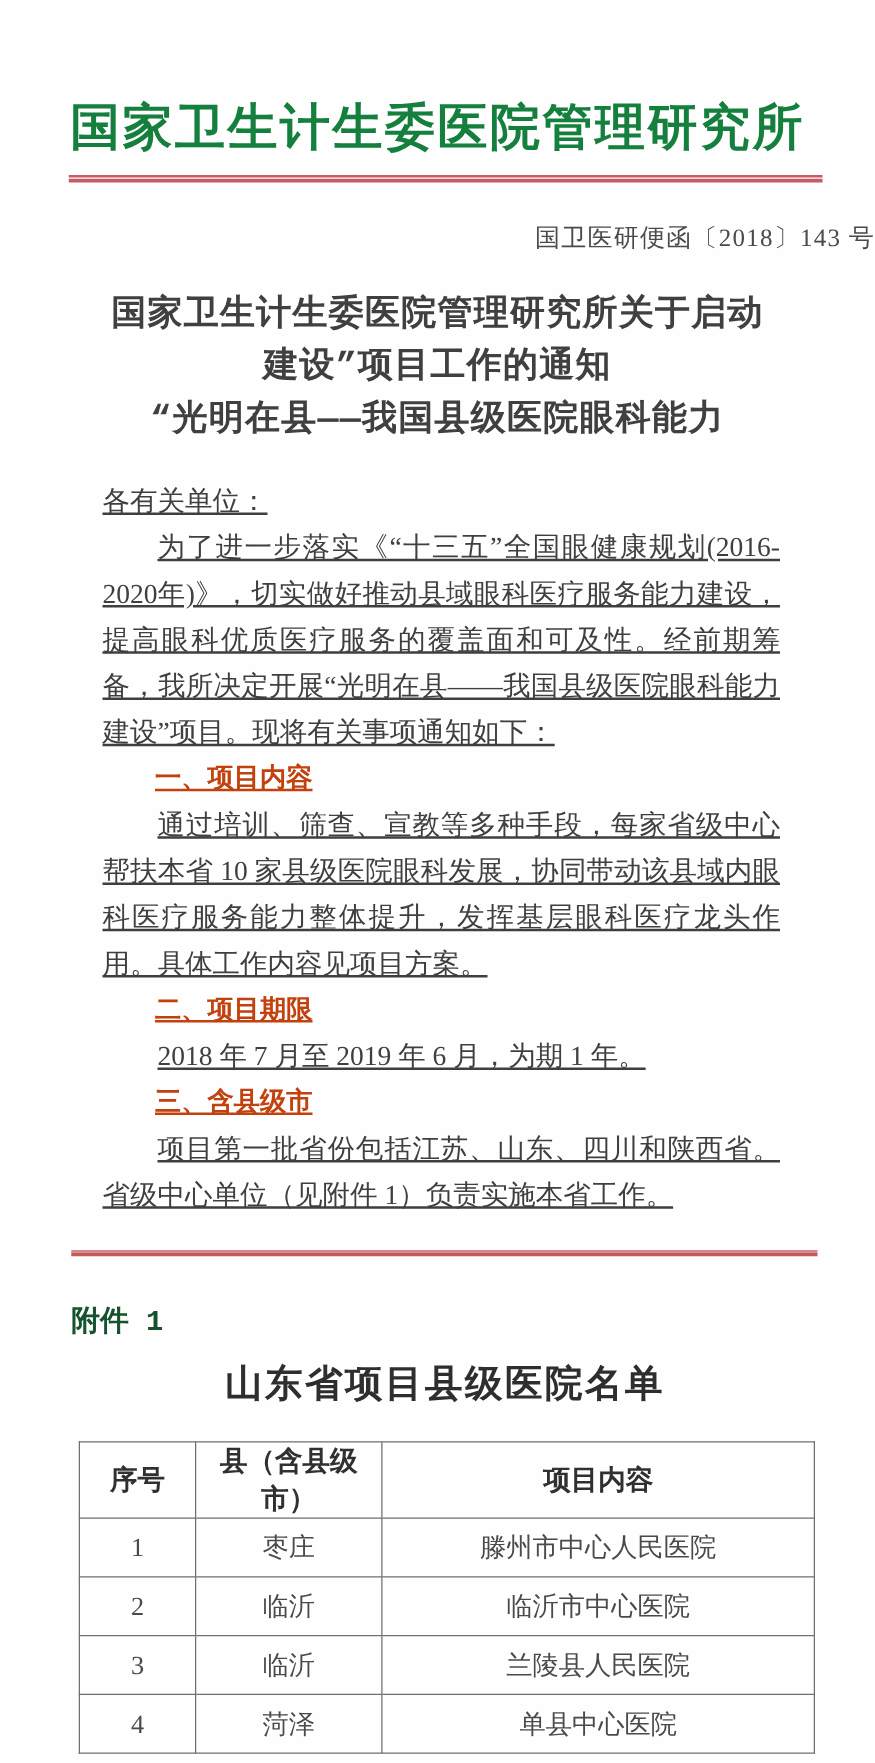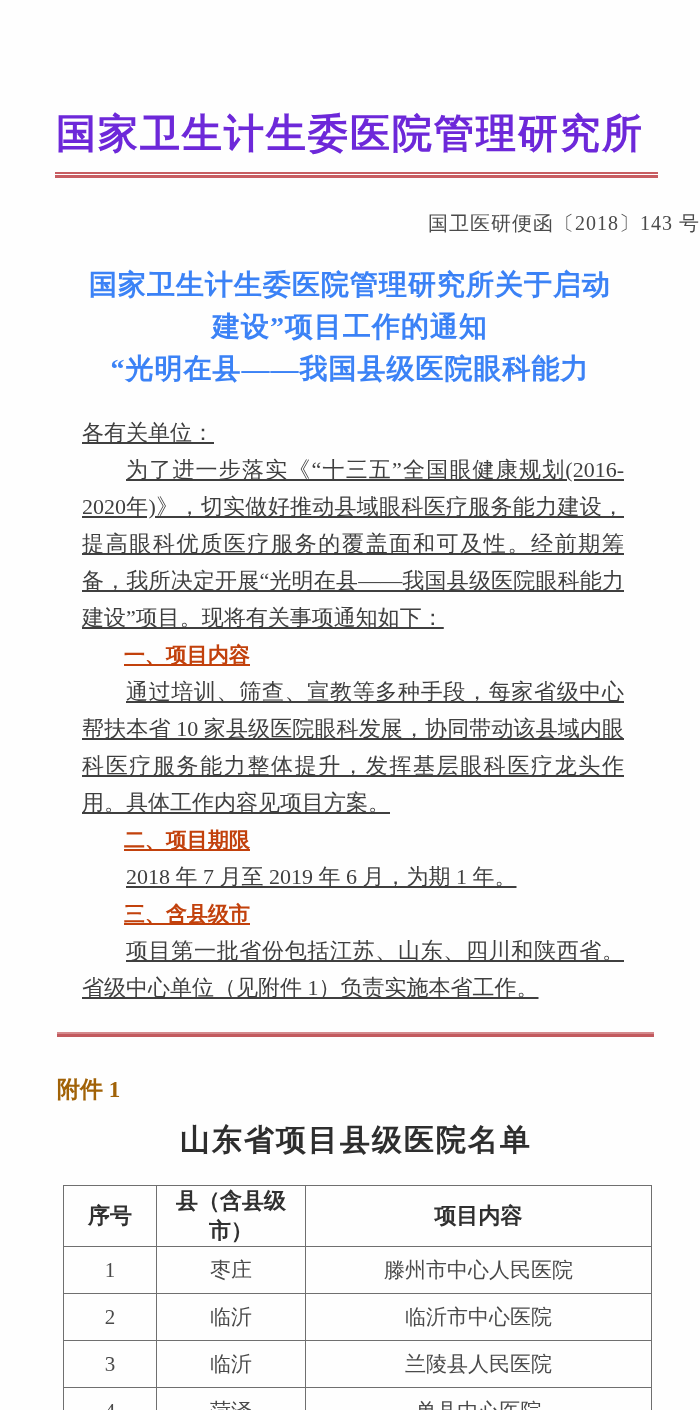--- a/index.html
+++ b/index.html
@@ -12,27 +12,27 @@
     width: 700px;
     height: 1410px;
     margin: 0 auto;
     background: #fefefe;
     overflow: hidden;
     font-family: "Liberation Serif", "DejaVu Serif", serif;
     color: #3d3d3d;
   }
   
   .org-name {
-    padding-top: 108px;
+    padding-top: 76px;
     text-align: center;
     font-size: 40px;
     line-height: 52px;
     font-weight: bold;
     letter-spacing: 2px;
-    color: #6d28d9;
+    color: #15803d;
     font-family: "Liberation Serif", "DejaVu Serif", serif;
   }
   .rule-double {
     margin: 12px 42px 0 55px;
     height: 1px;
     border-top: 2px solid #c75d62;
     border-bottom: 3px solid #c75d62;
   }
   .doc-number {
     margin-top: 32px;
@@ -42,22 +42,23 @@
     color: #4a4a4a;
     letter-spacing: 1px;
   }
   
   .doc-title {
     margin-top: 28px;
     text-align: center;
     font-size: 28px;
     line-height: 42px;
     font-weight: bold;
-    color: #3b82f6;
+    color: #404040;
     letter-spacing: 1px;
+    font-family: Liberation Mono, monospace;
   }
   
   .doc-body {
     margin: 24px 76px 0 82px;
     font-size: 22px;
     line-height: 37px;
     color: #3f3f3f;
     text-align: justify;
   }
   .doc-body p {
@@ -79,22 +80,22 @@
     margin: 26px 46px 0 57px;
     height: 0;
     border-top: 2px solid #d4898c;
     border-bottom: 3px solid #c25a5e;
   }
   
   .attachment-label {
     margin: 38px 0 0 57px;
     font-size: 23px;
     line-height: 30px;
-    color: #a16207;
-    font-family: Liberation Serif, serif;
+    color: #14532d;
+    font-family: Liberation Mono, monospace;
     font-weight: 600;
   }
   .attachment-title {
     margin-top: 16px;
     text-align: center;
     font-size: 30px;
     line-height: 38px;
     font-weight: bold;
     color: #2e2e2e;
     font-family: "Liberation Sans", "DejaVu Sans", sans-serif;

